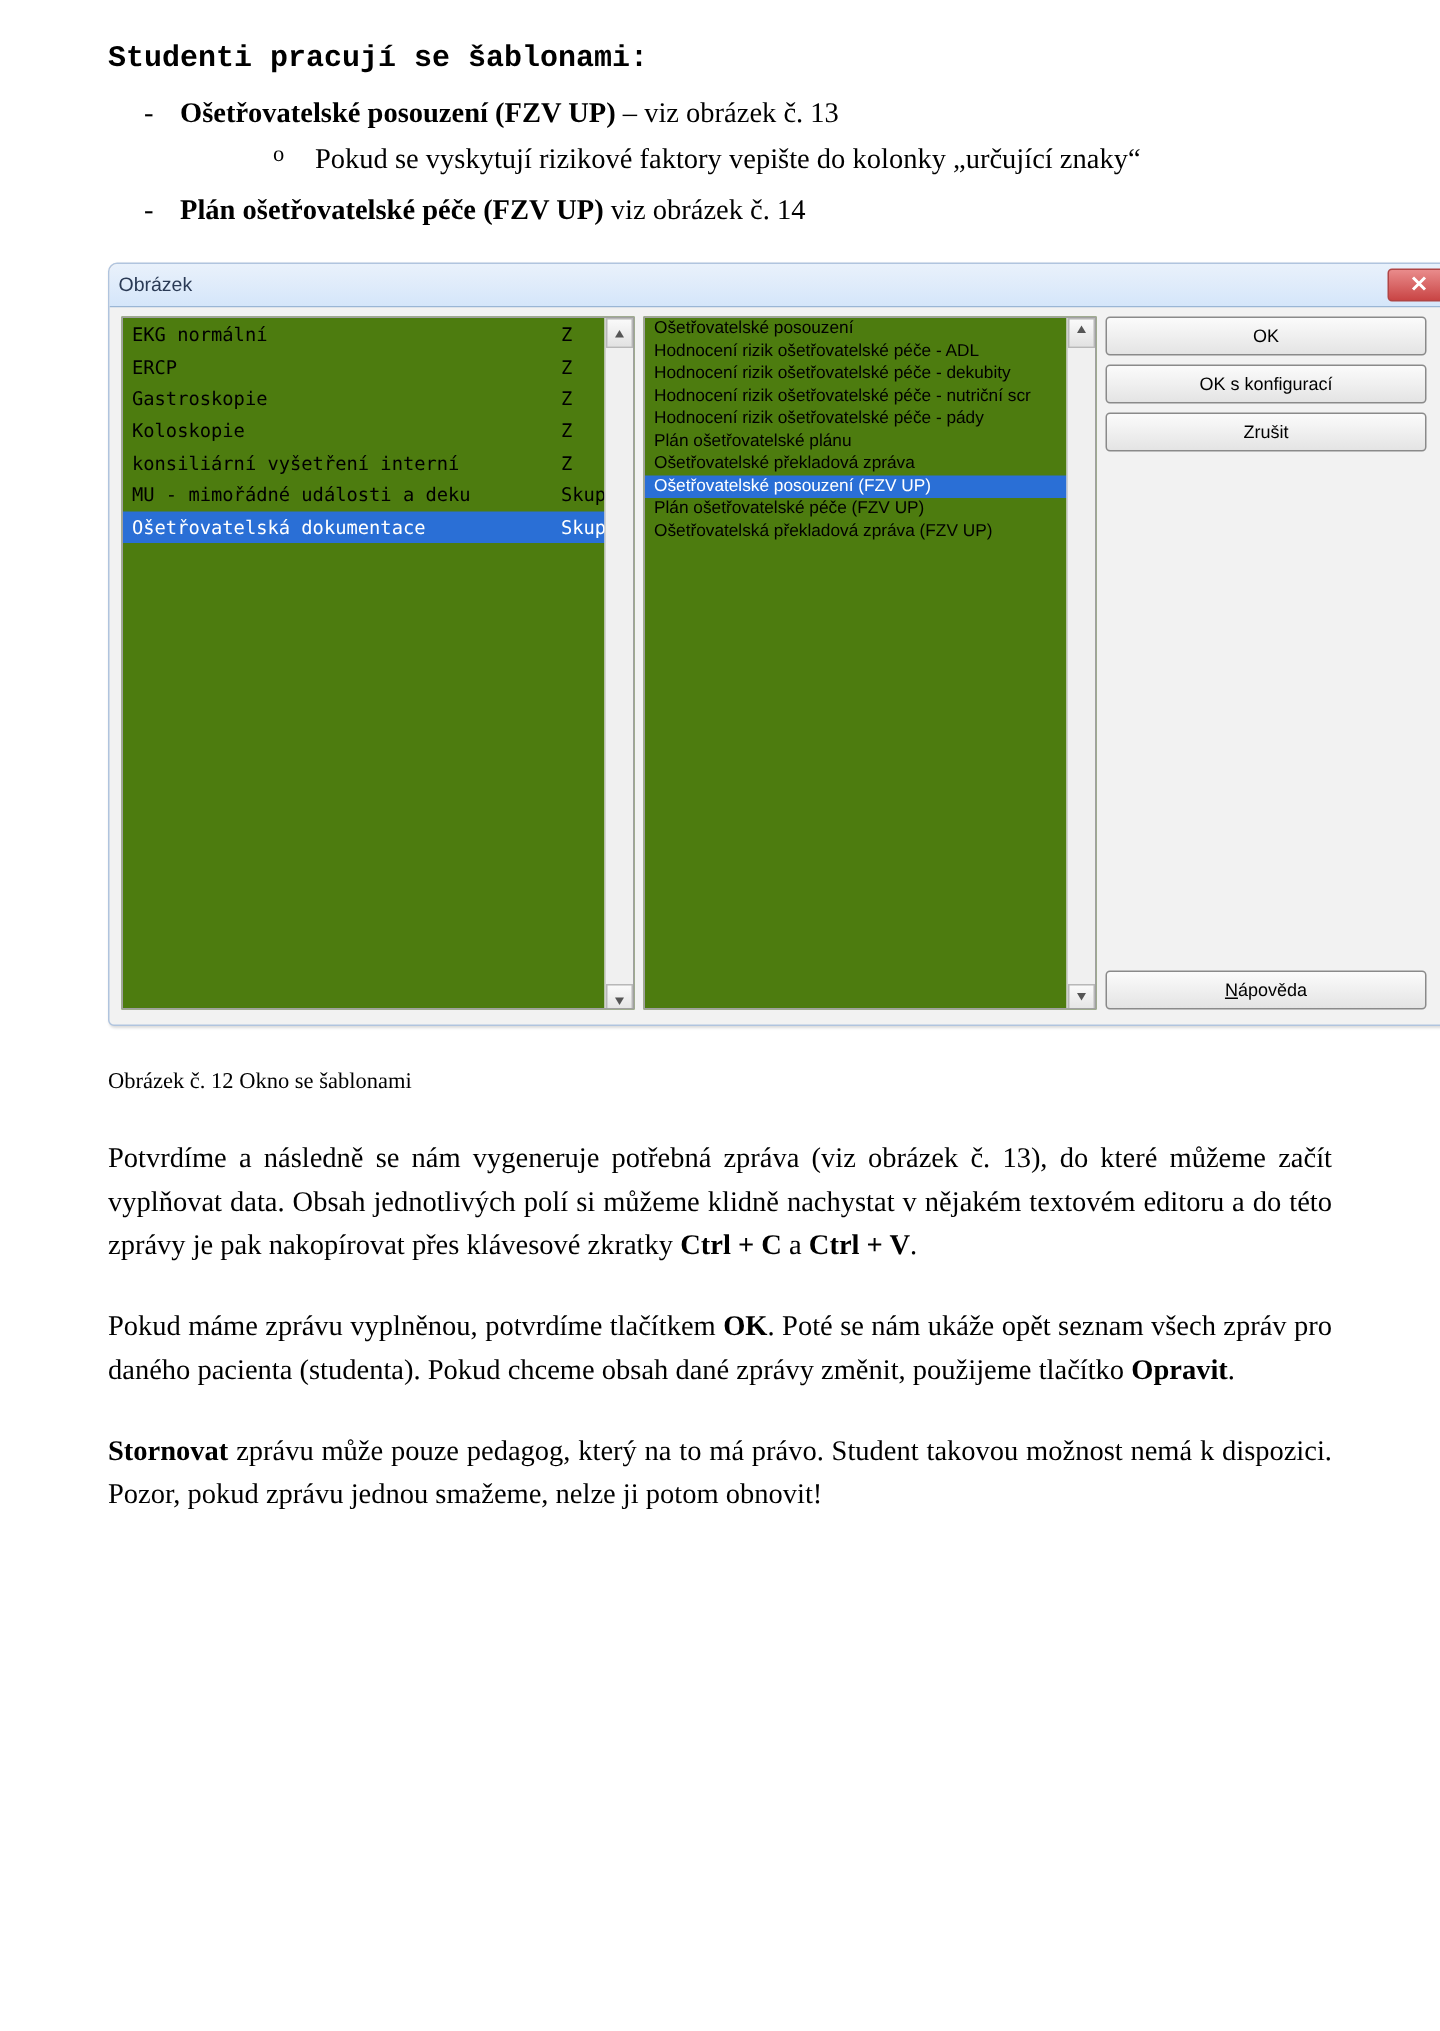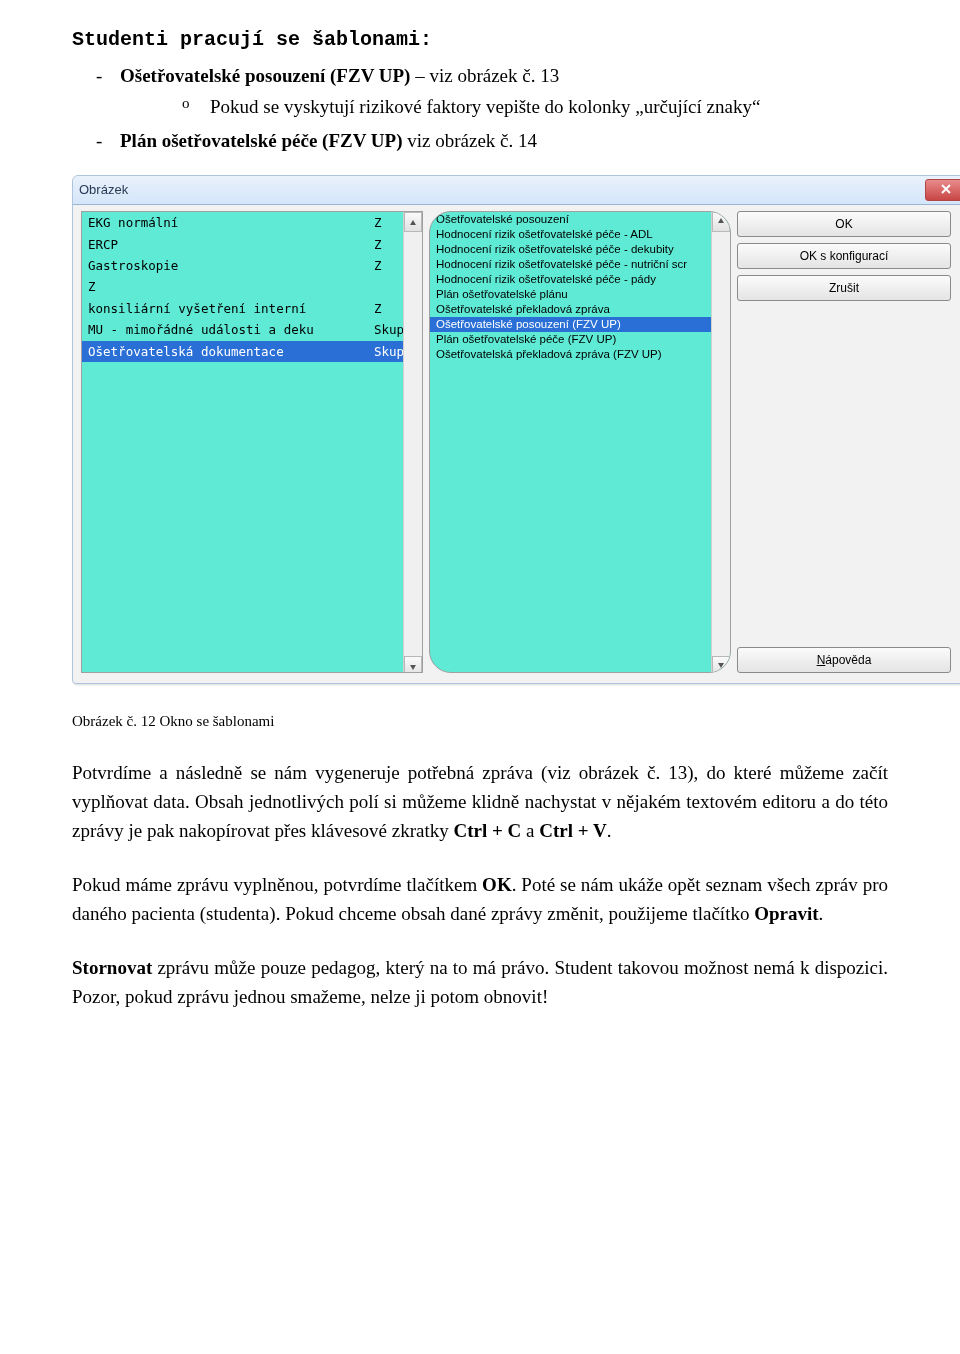--- a/index.html
+++ b/index.html
@@ -14,23 +14,23 @@
   ul.circ>li::before{content:"o";font-family:"Times New Roman",serif;position:absolute;left:-28px;top:0;font-size:15px;}
 
   
   .shot-wrap{margin:20px 0 26px 0;}
   .dlg{width:900px;margin:0 auto;border:1px solid #b0c4de;border-radius:6px 6px 4px 4px;background:#f2f2f2;font-family:"Segoe UI",Arial,sans-serif;font-size:12px;color:#000;box-shadow:1px 1px 2px rgba(0,0,0,0.15);}
   .dlg-title{background:linear-gradient(#e9f1fb,#d5e6fa);border-bottom:1px solid #9ab6d5;border-radius:6px 6px 0 0;height:28px;display:flex;align-items:center;padding:0 6px;}
   .dlg-title .ttl{flex:1;font-size:13px;color:#2a3a55;}
   .close-btn{width:40px;height:20px;border:1px solid #b04545;border-radius:3px;background:linear-gradient(#e98b8b,#c94545);display:flex;align-items:center;justify-content:center;}
   .close-btn svg{width:10px;height:10px;}
   .dlg-body{display:flex;padding:6px 8px 10px 8px;gap:6px;}
-  .panel{background:#5eead4;border:1px solid #a0a0a0;height:460px;overflow:hidden;position:relative;}
+  .panel{background:#4d7c0f;border:1px solid #a0a0a0;height:460px;overflow:hidden;position:relative;}
   .panel-left{width:340px;font-family:Consolas,"Lucida Console",monospace;font-size:12.5px;}
-  .panel-mid{width:300px;font-family:Arial,sans-serif;font-size:11.5px;border-radius:22px;}
+  .panel-mid{width:300px;font-family:Arial,sans-serif;font-size:11.5px;}
   .scrollbar{position:absolute;top:0;right:0;width:18px;height:100%;background:#f0f0f0;border-left:1px solid #d0d0d0;}
   .sb-btn{height:18px;border:1px solid #b8b8b8;background:linear-gradient(#fafafa,#e2e2e2);display:flex;align-items:center;justify-content:center;}
   .sb-btn svg{width:8px;height:8px;fill:#555;}
   .sb-track{height:calc(100% - 36px);}
   .row{display:flex;padding:1px 4px 1px 6px;white-space:pre;align-items:center;}
   .row .nm{flex:1;overflow:hidden;text-overflow:clip;}
   .row .tp{width:44px;text-align:left;}
   .row.sel{background:#2a6fd6;color:#fff;}
   .mid .row{white-space:nowrap;padding:0 4px 0 6px;height:15px;}
   .btn-col{width:214px;display:flex;flex-direction:column;gap:6px;}
@@ -71,21 +71,21 @@
                 <path d="M1 1 L9 9 M9 1 L1 9" stroke="#fff" stroke-width="2" fill="none"></path>
               </svg>
           </span>
         </div>
       </div>
       <div class="dlg-body">
         <div class="panel panel-left" id="left-panel">
           <div class="row"><span class="nm">EKG normální</span><span class="tp">Z</span></div>
             <div class="row"><span class="nm">ERCP</span><span class="tp">Z</span></div>
             <div class="row"><span class="nm">Gastroskopie</span><span class="tp">Z</span></div>
-            <div class="row"><span class="tp">Z</span></div>
+            <div class="row"><span class="nm">Koloskopie</span><span class="tp">Z</span></div>
             <div class="row"><span class="nm">konsiliární vyšetření interní</span><span class="tp">Z</span></div>
             <div class="row"><span class="nm">MU - mimořádné události a deku</span><span class="tp">Skup</span></div>
             <div class="row sel"><span class="nm">Ošetřovatelská dokumentace</span><span class="tp">Skup</span></div>
             <div class="scrollbar">
             <div class="sb-btn">
                 <span><svg viewBox="0 0 8 8">
                     <polygon points="4,1 7,6 1,6"></polygon>
                   </svg></span>
               </div>
             <div class="sb-track"></div>

